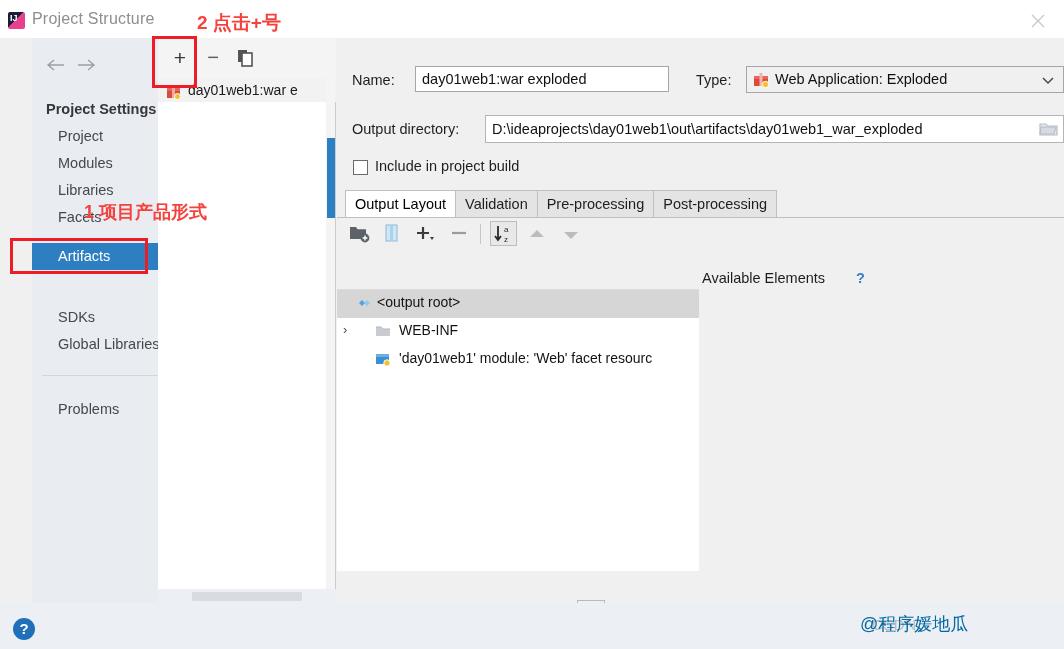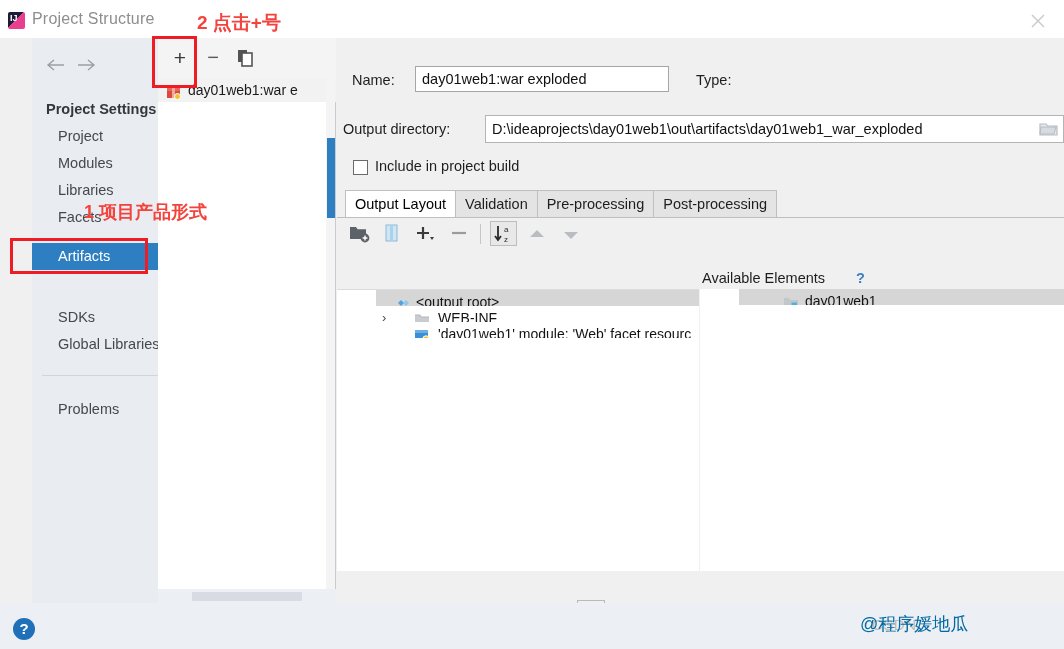--- a/index.html
+++ b/index.html
@@ -214,24 +214,23 @@
   
   .tree-left {
     position: absolute; left: 0px; top: 251px; width: 362px; height: 282px;
     background: #ffffff; border-top: 1px solid #dcdcdc;
   }
   .tree-right {
     position: absolute; left: 363px; top: 251px; width: 364px; height: 282px;
     background: #ffffff;
   }
   .tr-row {
-    position: relative; height: 16px; line-height: 24px;
+    position: relative; height: 28px; line-height: 24px;
     font-size: 14px; color: #131313; white-space: nowrap; overflow: hidden;
     cursor: pointer;
-    margin-left: 39px;
   }
   .tr-row.header { background: #d6d6d6; }
   .tr-ico { position: absolute; top: 4px; width: 16px; height: 16px; }
   .tr-exp {
     position: absolute; left: 6px; top: 0; width: 14px; height: 24px;
     color: #4a4a4a; font-size: 13px; line-height: 24px; cursor: pointer;
   }
 
   .bottom-row {
     position: absolute; left: 0; top: 556px; width: 727px; height: 34px;
@@ -345,22 +344,38 @@
       <div class="mid-hscroll-thumb"></div>
     </div>
   </div>
 
   <div class="detail">
 
     <div class="lbl" style="left:15px; top:34px;">Name:</div>
     <div class="tfield" style="left:78px; top:28px; width:254px; height:26px;">day01web1:war exploded</div>
 
     <div class="lbl" style="left:359px; top:34px;text-align:center;">Type:</div>
-
-    <div class="lbl" style="left:6px; top:83px;">Output directory:</div>
+    <div class="combo" style="left:409px; top:28px; width:318px; height:27px;">
+      <span style="position:absolute;left:6px;top:5px;width:17px;height:17px;">
+        <svg width="17" height="17" viewBox="0 0 17 17">
+          <rect x="1" y="6" width="14" height="8" fill="#d94c3d"></rect>
+          <rect x="1" y="4" width="14" height="3" fill="#e8675a"></rect>
+          <rect x="6.5" y="1" width="3" height="13" fill="#f2b4ac"></rect>
+          <circle cx="12.5" cy="12.5" r="3.2" fill="#f2c12e" stroke="#fff" stroke-width="1"></circle>
+        </svg>
+      </span>
+      <span class="cb-label">Web Application: Exploded</span>
+      <span class="cb-arrow">
+        <svg width="14" height="27" viewBox="0 0 14 27">
+          <path d="M2 11 L7 16 L12 11" stroke="#4a4a4a" stroke-width="1.5" fill="none"></path>
+        </svg>
+      </span>
+    </div>
+
+    <div class="lbl" style="left:15px; top:83px;">Output directory:</div>
     <div class="pathfield" style="left:148px; top:77px; width:579px; height:28px;">D:\ideaprojects\day01web1\out\artifacts\day01web1_war_exploded</div>
     <div class="browse-icon" style="left:702px; top:82px;">
       <svg width="19" height="17" viewBox="0 0 19 17">
         <path d="M1 4 H7 L8.6 6 H18 V15 H1 Z" fill="#e7eaee" stroke="#b6bcc4" stroke-width="1.2"></path>
         <path d="M2 7 H17 L15 14 H1 Z" fill="#d6dbe2" stroke="#b6bcc4" stroke-width="1"></path>
       </svg>
     </div>
 
     <div class="cbox" style="left:16px; top:122px;"></div>
     <div class="lbl" style="left:38px; top:120px;">Include in project build</div>
@@ -447,31 +462,20 @@
             <rect x="1" y="3" width="13" height="10" fill="#3b8fd4"></rect>
             <rect x="1" y="3" width="13" height="3" fill="#6bb0e5"></rect>
             <circle cx="12" cy="12" r="3.2" fill="#f2c12e" stroke="#fff" stroke-width="1"></circle>
           </svg>
         </span>
         <span>'day01web1' module: 'Web' facet resourc</span>
       </div>
 
     </div>
 
-    <div class="tree-right">
-      <div class="tr-row header" style="padding-left:66px;">
-        <span class="tr-ico" style="left:44px;">
-          <svg width="16" height="16" viewBox="0 0 16 16">
-            <path d="M1 4 H6 L7.4 6 H15 V13 H1 Z" fill="#c2c7cc"></path>
-            <rect x="8.5" y="8.5" width="5.5" height="5.5" fill="#4ab3e0"></rect>
-          </svg>
-        </span>
-        <span>day01web1</span>
-      </div>
-    </div>
 
     <div class="bottom-row">
       <div class="cbox" style="left:11px; top:10px;"></div>
       <div class="lbl" style="left:33px; top:8px;">Show content of elements</div>
       <div class="btn" style="left:240px; top:6px; width:28px; height:24px; line-height:20px; font-size:13px; color:#6f6f6f;">...</div>
     </div>
   </div>
 
   <div class="footer">
     <div class="help-circle">

